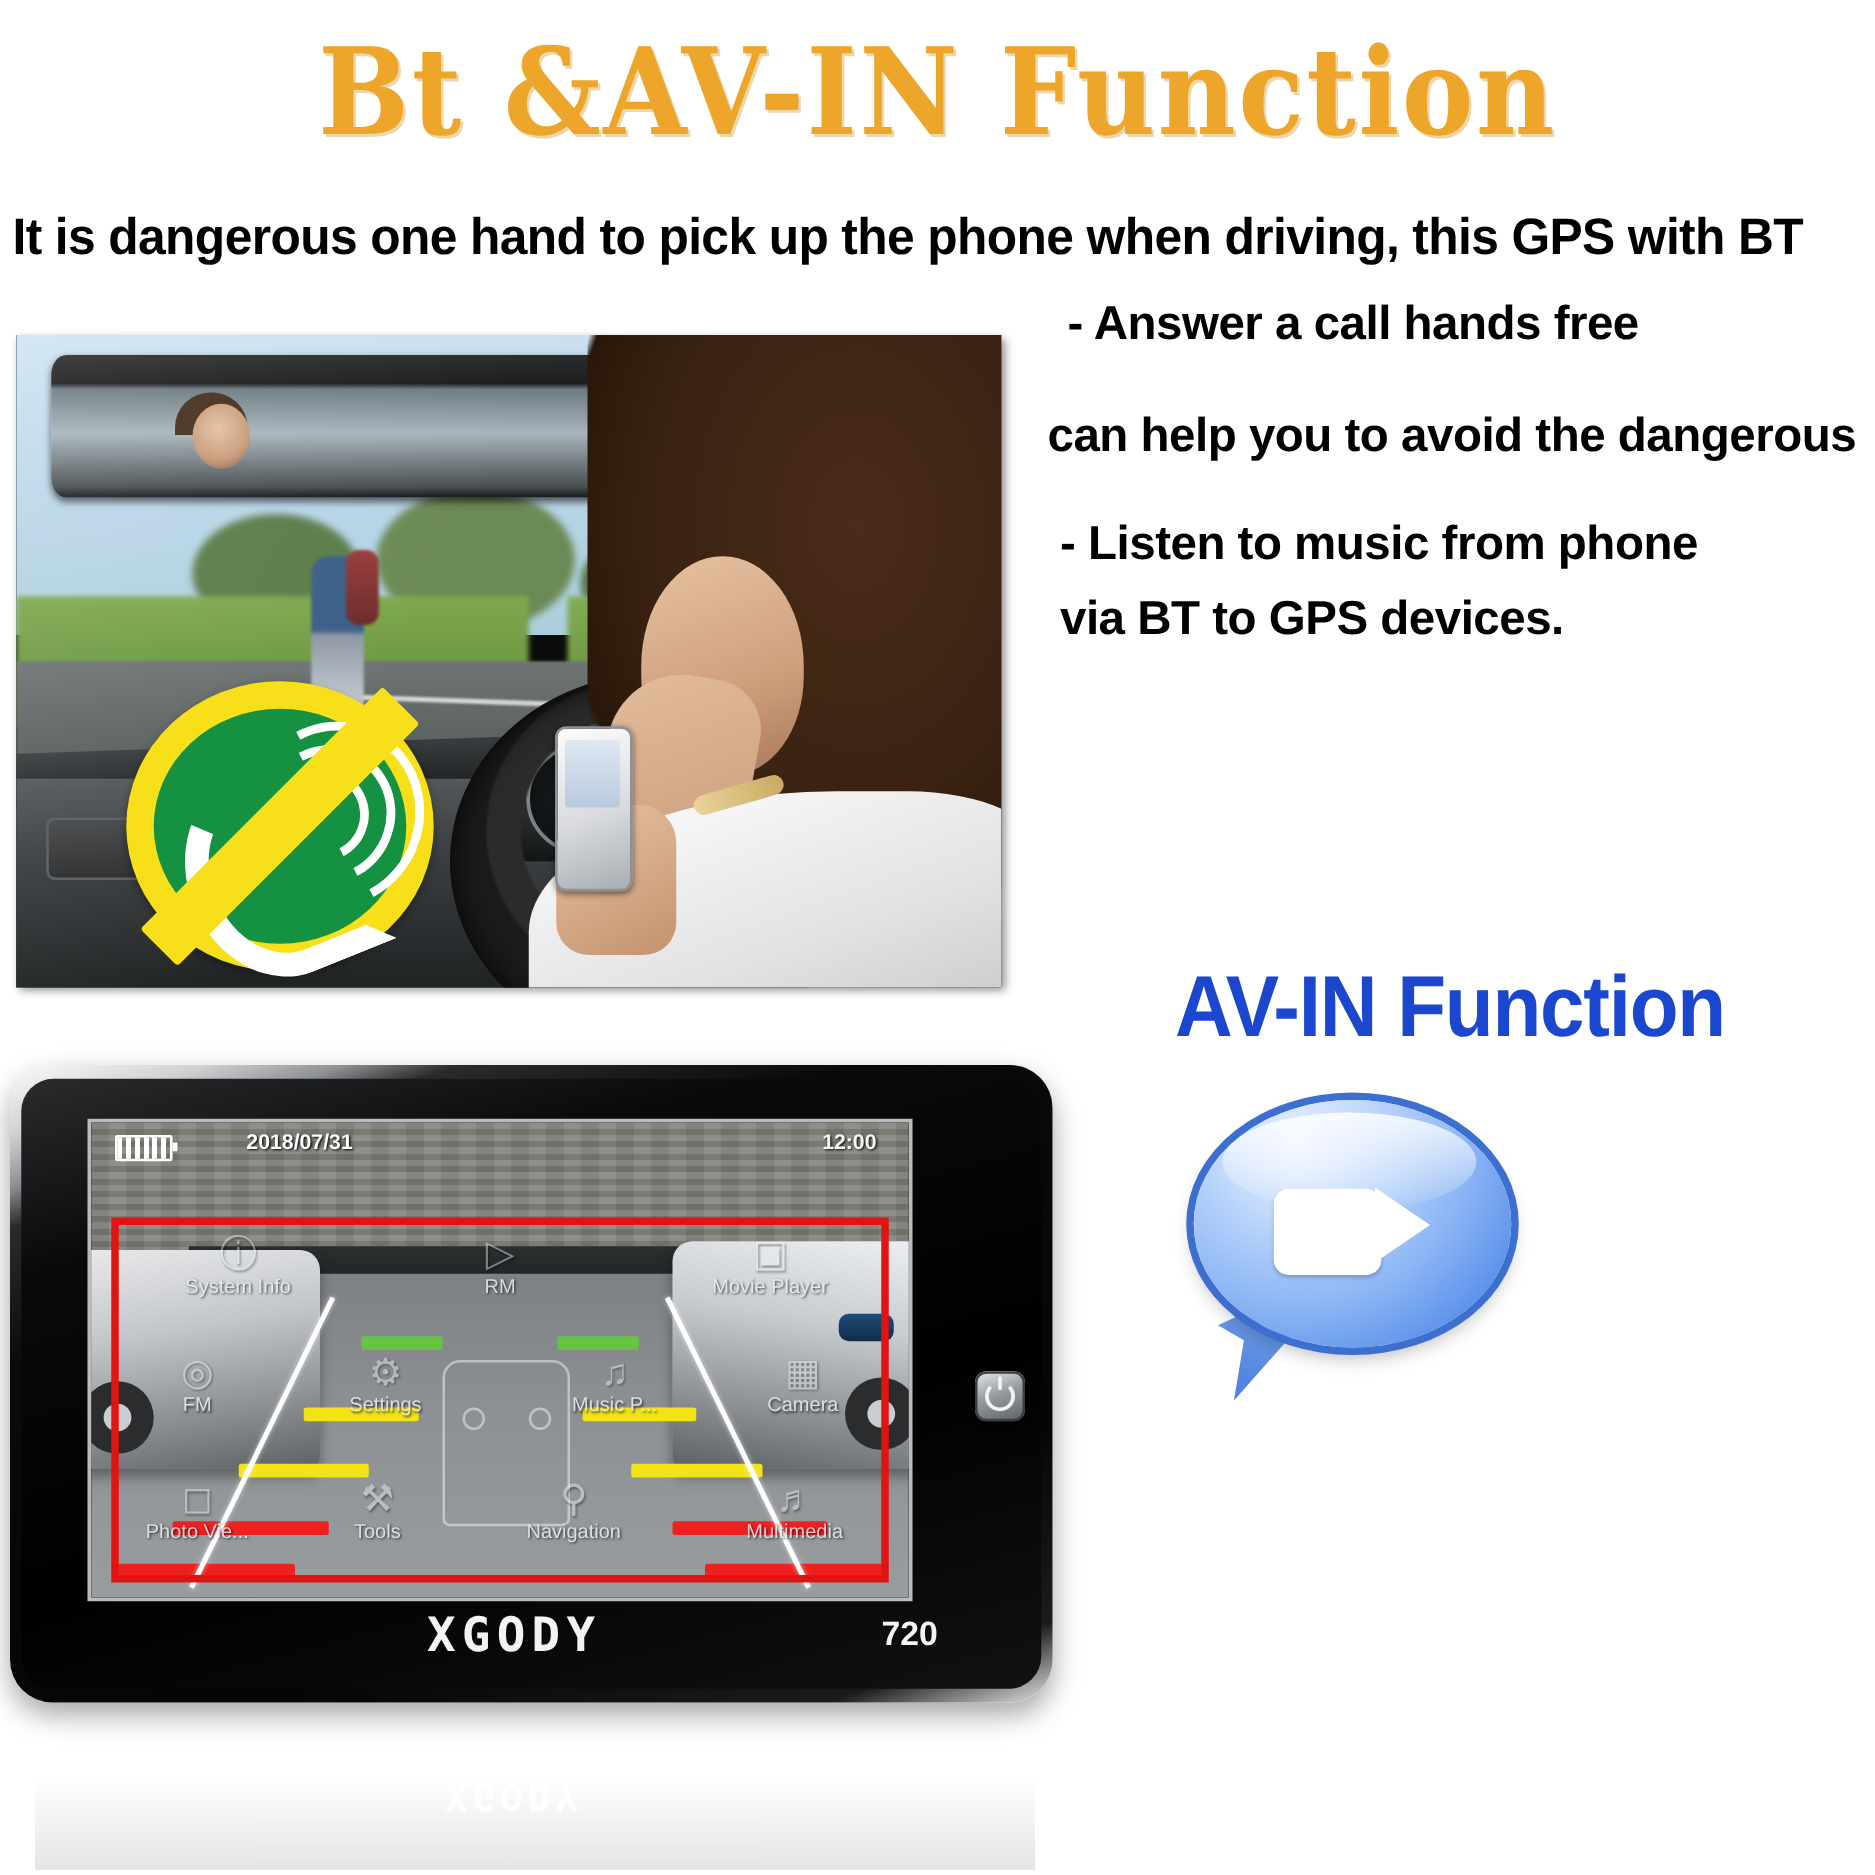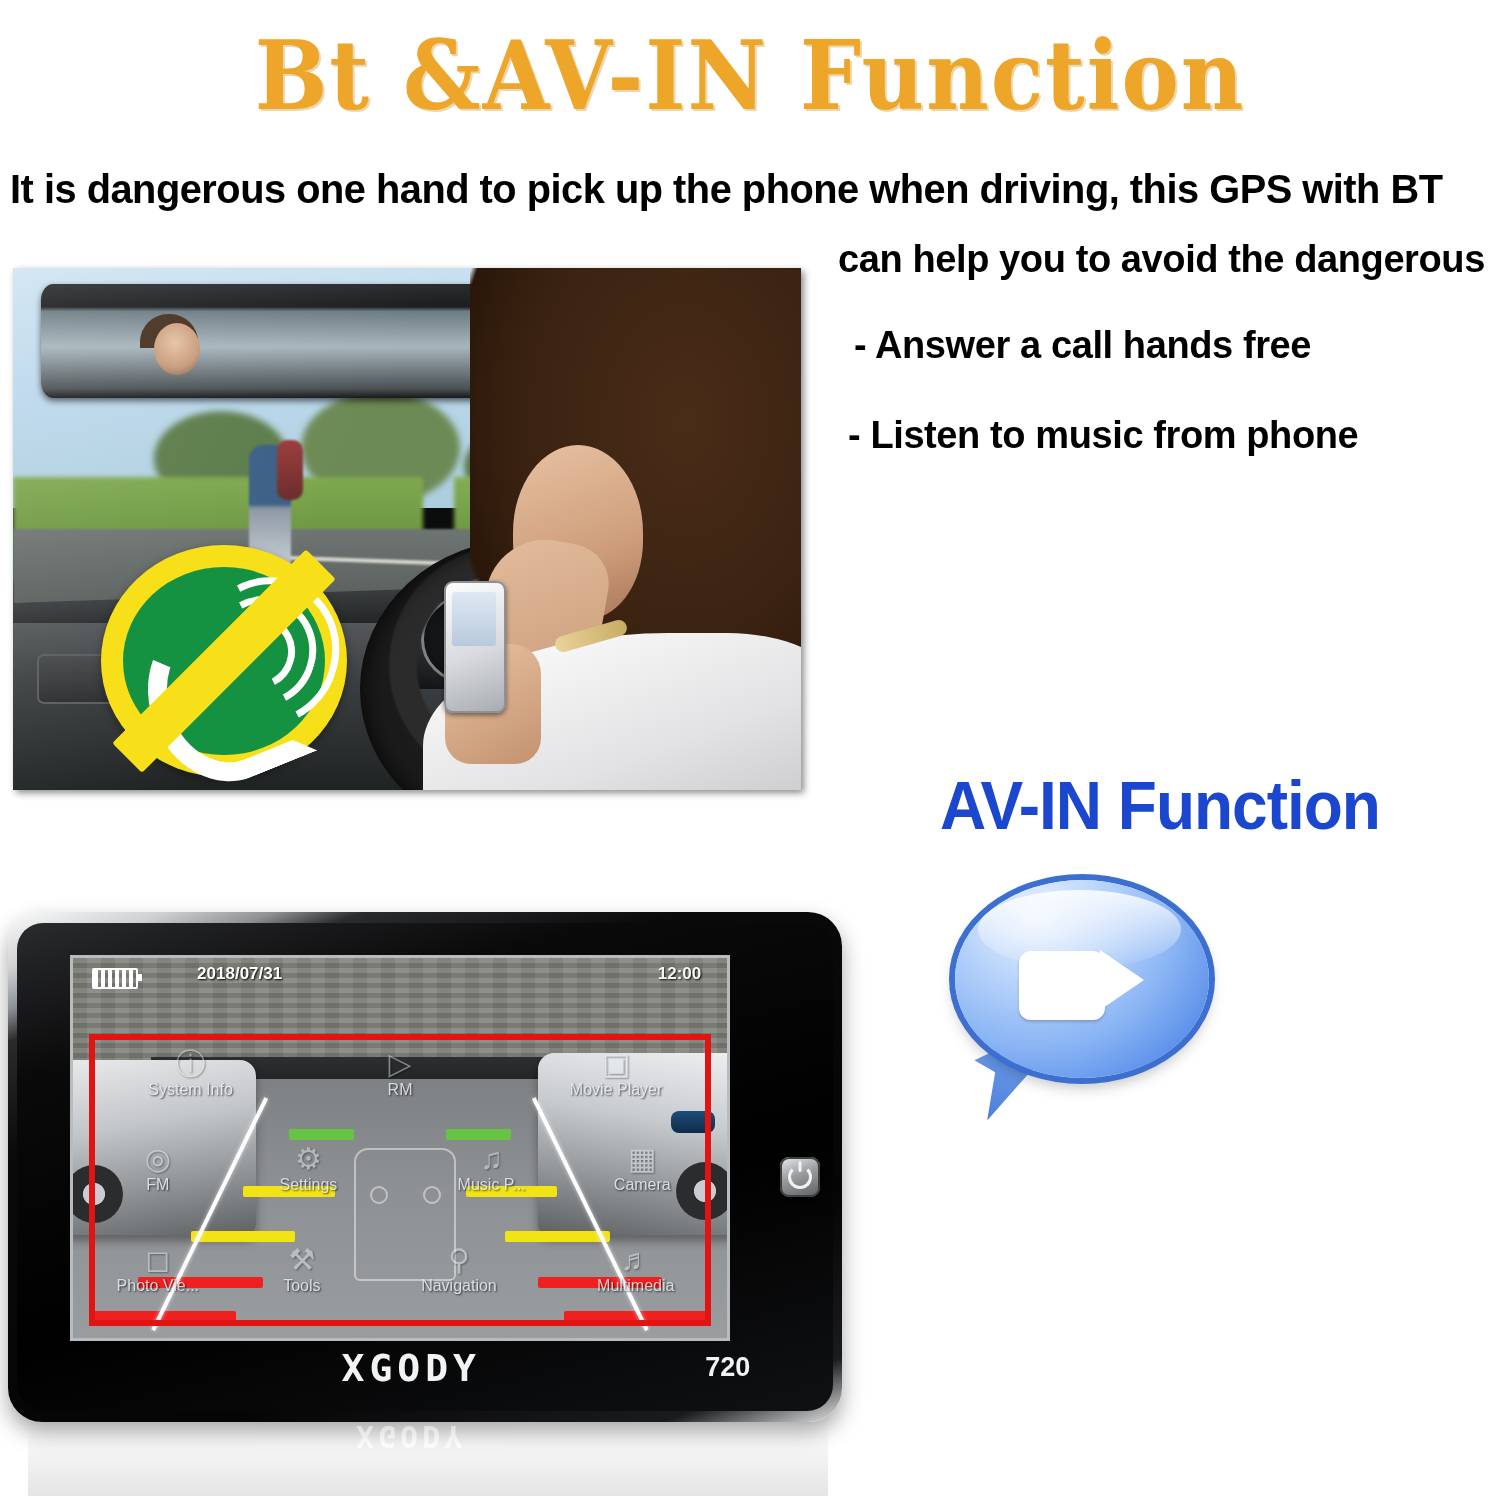--- a/index.html
+++ b/index.html
@@ -140,21 +140,21 @@
                 border-left:44px solid #fff;}
 
   
   #avText{position:absolute;left:846px;top:1178px;width:654px;text-align:center;
           font-family:"Liberation Serif",serif;font-weight:bold;font-size:42px;
           line-height:1;color:#121212;}
   #avText div{margin-bottom:42px;white-space:nowrap;}
   #avText div:last-child{margin-bottom:0;}
 
   
-  #device{position:absolute;left:8px;top:912px;width:834px;height:510px;}
+  #device{position:absolute;left:8px;top:852px;width:834px;height:510px;}
   #devShell{position:absolute;inset:0;border-radius:34px;
             background:linear-gradient(160deg,#fbfbfb 0%,#cfd1d3 7%,#8e9194 12%,#2a2b2d 16%,#0a0a0b 30%,#050506 72%,#1a1b1d 92%,#c9cbcd 99%);
             box-shadow:0 10px 22px rgba(0,0,0,.35);}
   #devBezel{position:absolute;left:1.1%;top:2.2%;width:97.8%;height:95.6%;border-radius:26px;
             background:linear-gradient(165deg,#2a2b2d,#0a0a0b 22%,#000 60%,#101113 100%);}
   #screenFrame{position:absolute;left:7.4%;top:8.4%;width:78.5%;height:74.5%;
                border:3px solid #b9bcbf;background:#111;overflow:hidden;
                box-shadow:0 0 0 1px #000 inset;}
 
   
@@ -269,23 +269,24 @@
   <div class="ring"></div>
   <div class="inner"></div>
   <div class="handset"></div>
   <div class="arc a1"></div>
   <div class="arc a2"></div>
   <div class="arc a3"></div>
   <div class="slash"></div>
 </div>
 
 <div id="bullets">
+  <div class="ln l1">-  Answer a call hands free</div>
   <div class="ln l0">can help you to avoid the dangerous</div>
-  <div class="ln l1">-  Answer a call hands free</div>
   <div class="ln l3">- Listen to music from phone</div>
+  <div class="ln l4">via BT to GPS devices.</div>
 </div>
 
 <div id="avHead">AV-IN Function</div>
 
 <div id="bubble">
   <div class="tail"></div>
   <div class="body">
     <div class="gloss"></div>
   </div>
   <div class="cam"></div>

